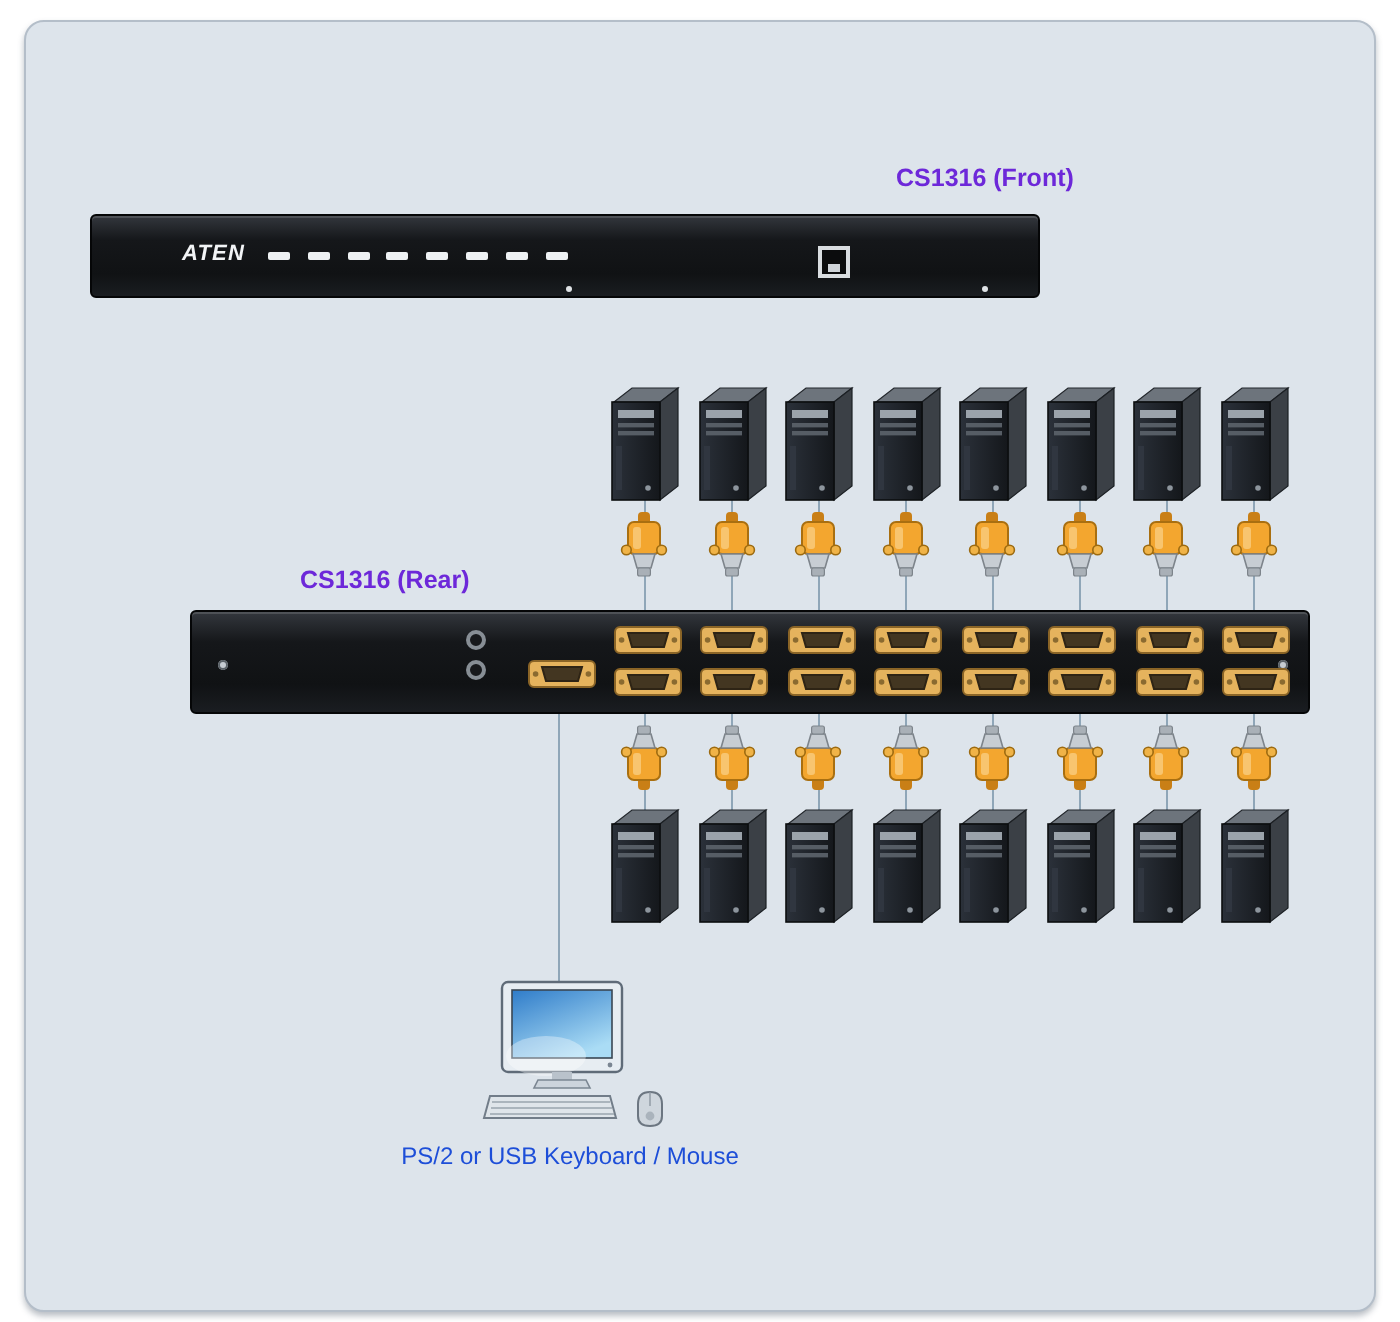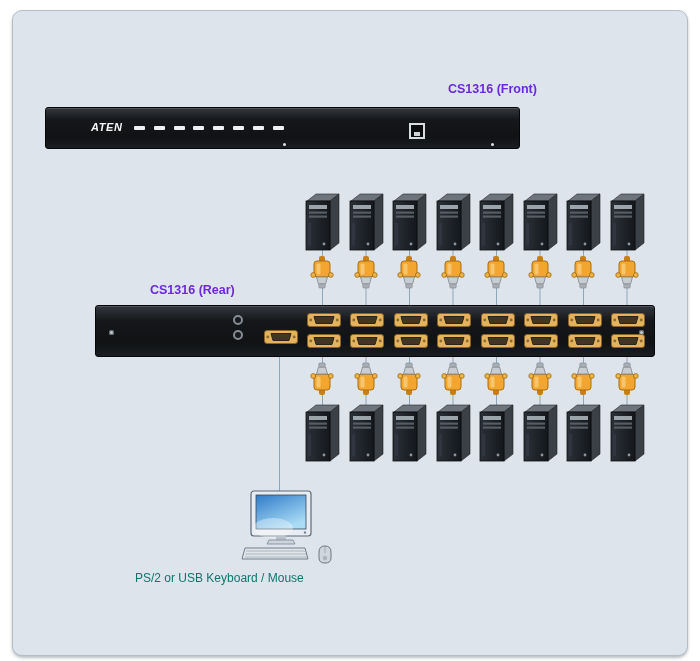--- a/index.html
+++ b/index.html
@@ -9,22 +9,22 @@
     border:1px solid #b4bec9;border-radius:10px;box-shadow:0 2px 3px rgba(100,110,125,0.45);z-index:1;}
   .wires{position:absolute;left:0;top:0;z-index:2;}
   .device{position:absolute;z-index:3;border-radius:3px;border:1px solid #050607;
     background:linear-gradient(180deg,#33373d 0%,#15171a 30%,#101214 72%,#1a1d21 100%);
     box-shadow:inset 0 1px 0 rgba(255,255,255,0.14);}
   .front-device{left:45px;top:107px;width:475px;height:42px;}
   .rear-device{left:95px;top:305px;width:560px;height:52px;}
   .title{position:absolute;z-index:4;font-size:12.5px;font-weight:700;color:#6d28d9;white-space:nowrap;}
   .front-title{left:448px;top:82px;}
   .rear-title{left:150px;top:283px;}
-  .caption{position:absolute;z-index:4;left:135px;top:571px;width:300px;
-    font-size:12px;color:#0f766e;}
+  .caption{position:absolute;z-index:4;left:135px;top:571px;width:300px;text-align:center;
+    font-size:12px;color:#1d4ed8;}
   .row{position:absolute;display:flex;z-index:3;}
   .towers-top{left:304px;top:193px;gap:6.5px;}
   .towers-bottom{left:304px;top:404px;gap:6.5px;}
   .connectors-top{left:310px;top:256px;gap:19.5px;}
   .connectors-bottom{left:310px;top:361px;gap:19.5px;}
   .connectors-bottom svg{transform:scaleY(-1);}
   .tower{width:37px;height:58px;flex:0 0 auto;}
   .connector{width:24px;height:34px;flex:0 0 auto;}
   .ports-row{position:absolute;display:flex;left:210.5px;gap:9.5px;}
   .ports-row1{top:7px;}

